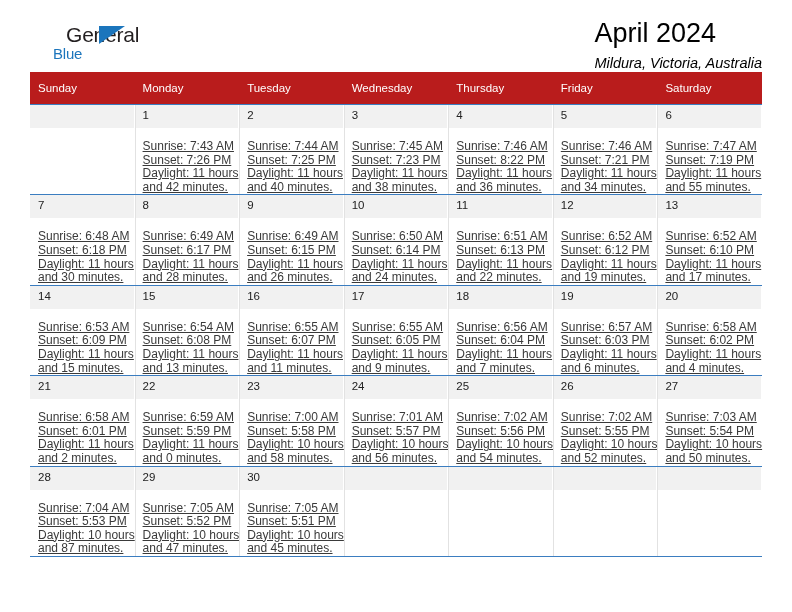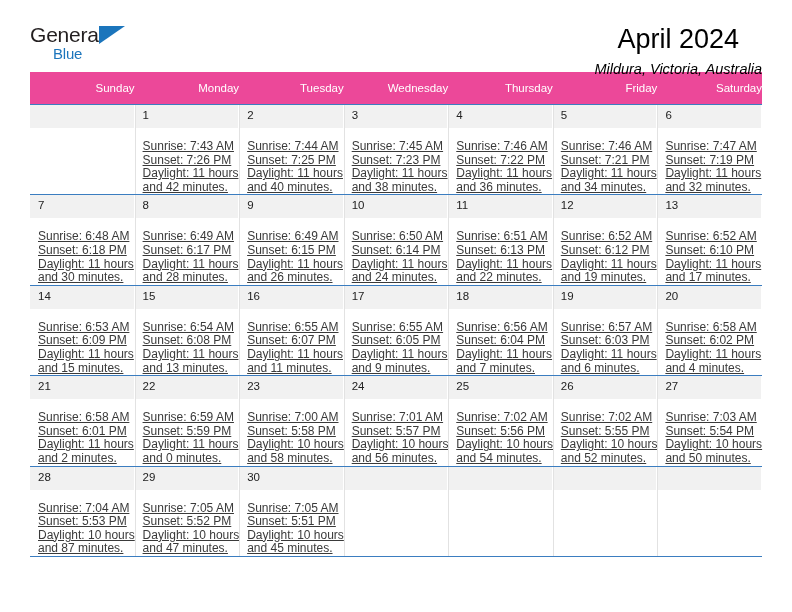--- a/index.html
+++ b/index.html
@@ -35,41 +35,42 @@
     width: 110px;
     height: 44px;
     line-height: 1;
     user-select: none;
   }
   .logo-general {
     font-size: 21px;
     color: #231f20;
     letter-spacing: -0.2px;
     display: block;
+    margin-left: 36px;
   }
   .logo-blue {
     font-size: 15px;
     color: #1b75bc;
     letter-spacing: -0.2px;
     display: block;
     margin-top: 1px;
     margin-left: 23px;
   }
   .logo-tri {
     position: absolute;
     left: 69px;
     top: 2px;
     width: 0;
     height: 0;
     border-left: 26px solid #1b75bc;
     border-bottom: 18px solid transparent;
   }
   .title-block {
-    text-align: center;
-    margin-top: 25px;
+    text-align: left;
+    margin-top: 19px;
   }
   .month-title {
     font-size: 27px;
     color: #000000;
     line-height: 1.05;
     font-weight: normal;
     margin: 0;
   }
   .location {
     font-size: 14.5px;
@@ -78,25 +79,25 @@
     font-style: italic;
   }
 
   
   .calendar {
     width: 732px;
     border-collapse: collapse;
     table-layout: fixed;
   }
   .calendar th {
-    background: #ec4899;
+    background: #b91c1c;
     color: #ffffff;
     font-size: 11.5px;
     font-weight: normal;
-    text-align: right;
+    text-align: left;
     padding: 6px 0 6px 8px;
     height: 20px;
   }
   .week-row > td {
     vertical-align: top;
     padding: 0;
     border-top: 1.5px solid #3b7dc0;
     height: 89px;
   }
   .week-row.last > td {
@@ -214,21 +215,21 @@
                 <div>and 38 minutes.</div>
               </div>
             </div>
           </td>
           <td>
             <div class="cell">
               <span class="vsep"></span>
               <div class="daynum">4</div>
               <div class="lines">
                 <div>Sunrise: 7:46 AM</div>
-                <div>Sunset: 7:22 PM</div>
+                <div>Sunset: 8:22 PM</div>
                 <div>Daylight: 11 hours</div>
                 <div>and 36 minutes.</div>
               </div>
             </div>
           </td>
           <td>
             <div class="cell">
               <span class="vsep"></span>
               <div class="daynum">5</div>
               <div class="lines">
@@ -240,21 +241,21 @@
             </div>
           </td>
           <td>
             <div class="cell">
               <span class="vsep"></span>
               <div class="daynum">6</div>
               <div class="lines">
                 <div>Sunrise: 7:47 AM</div>
                 <div>Sunset: 7:19 PM</div>
                 <div>Daylight: 11 hours</div>
-                <div>and 32 minutes.</div>
+                <div>and 55 minutes.</div>
               </div>
             </div>
           </td>
         </tr>
         <tr class="week-row">
           <td>
             <div class="cell">
               <div class="daynum">7</div>
               <div class="lines">
                 <div>Sunrise: 6:48 AM</div>

